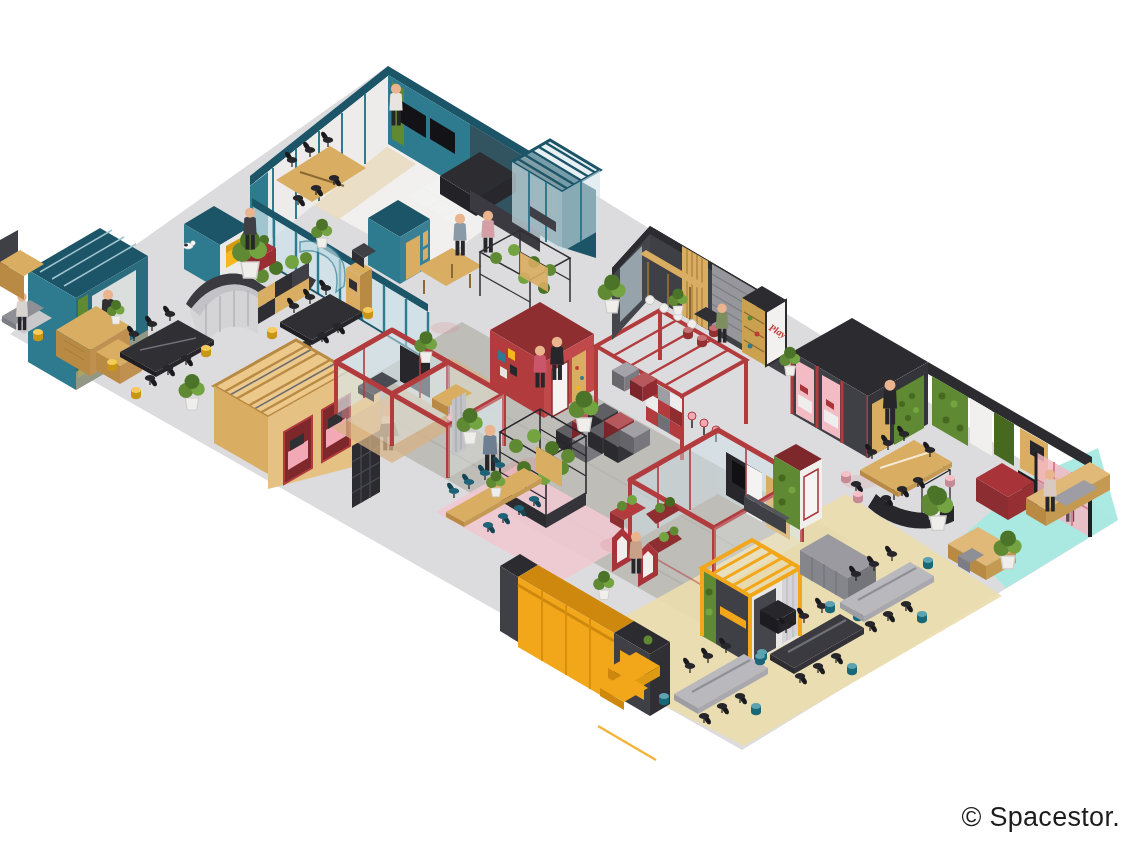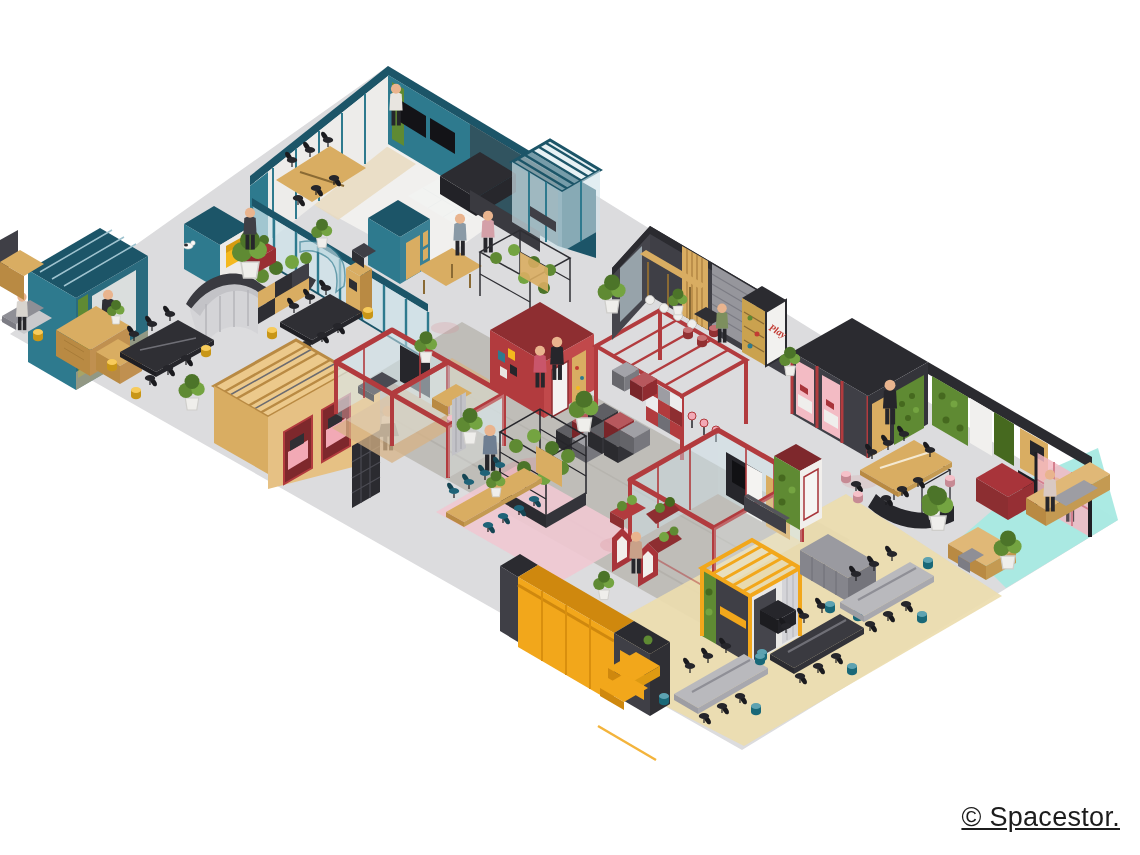--- a/index.html
+++ b/index.html
@@ -14,21 +14,21 @@
   .c-amber{fill:var(--amber)} .c-amberD{fill:var(--amberDark)}
   .c-wood{fill:var(--wood)}   .c-woodD{fill:var(--woodDark)}  .c-woodL{fill:var(--woodLight)}
   .c-moss{fill:var(--moss)}   .c-mossD{fill:var(--mossDark)}
   .s-red{stroke:var(--red)}
   .s-teal{stroke:var(--teal)} .s-tealD{stroke:var(--tealDark)}
   .s-amber{stroke:var(--amber)} .s-woodD{stroke:var(--woodDark)}
   .nofill{fill:none}
   .poster-text{font-family:"Liberation Serif",serif;font-style:italic;font-weight:bold;
                font-size:10px;fill:#c23b33;text-anchor:middle;}
   #copyright{position:absolute;right:20px;bottom:22px;font-size:27px;font-weight:500;
-             letter-spacing:.3px;color:var(--ink);text-decoration:underline;}
+             letter-spacing:.3px;color:var(--ink);}
 </style>
 </head>
 <body>
 
 <div id="stage">
 <svg id="plan" width="1140" height="855" viewBox="0 0 1140 855">
   <defs>
     <symbol id="stool" overflow="visible">
       <path d="M-5,0 L-5,6 A5,3.2 0 0 0 5,6 L5,0 Z" fill="currentColor"></path>
       <path d="M-5,0 L-5,6 A5,3.2 0 0 0 5,6 L5,0 Z" fill="#000" opacity=".18"></path>

